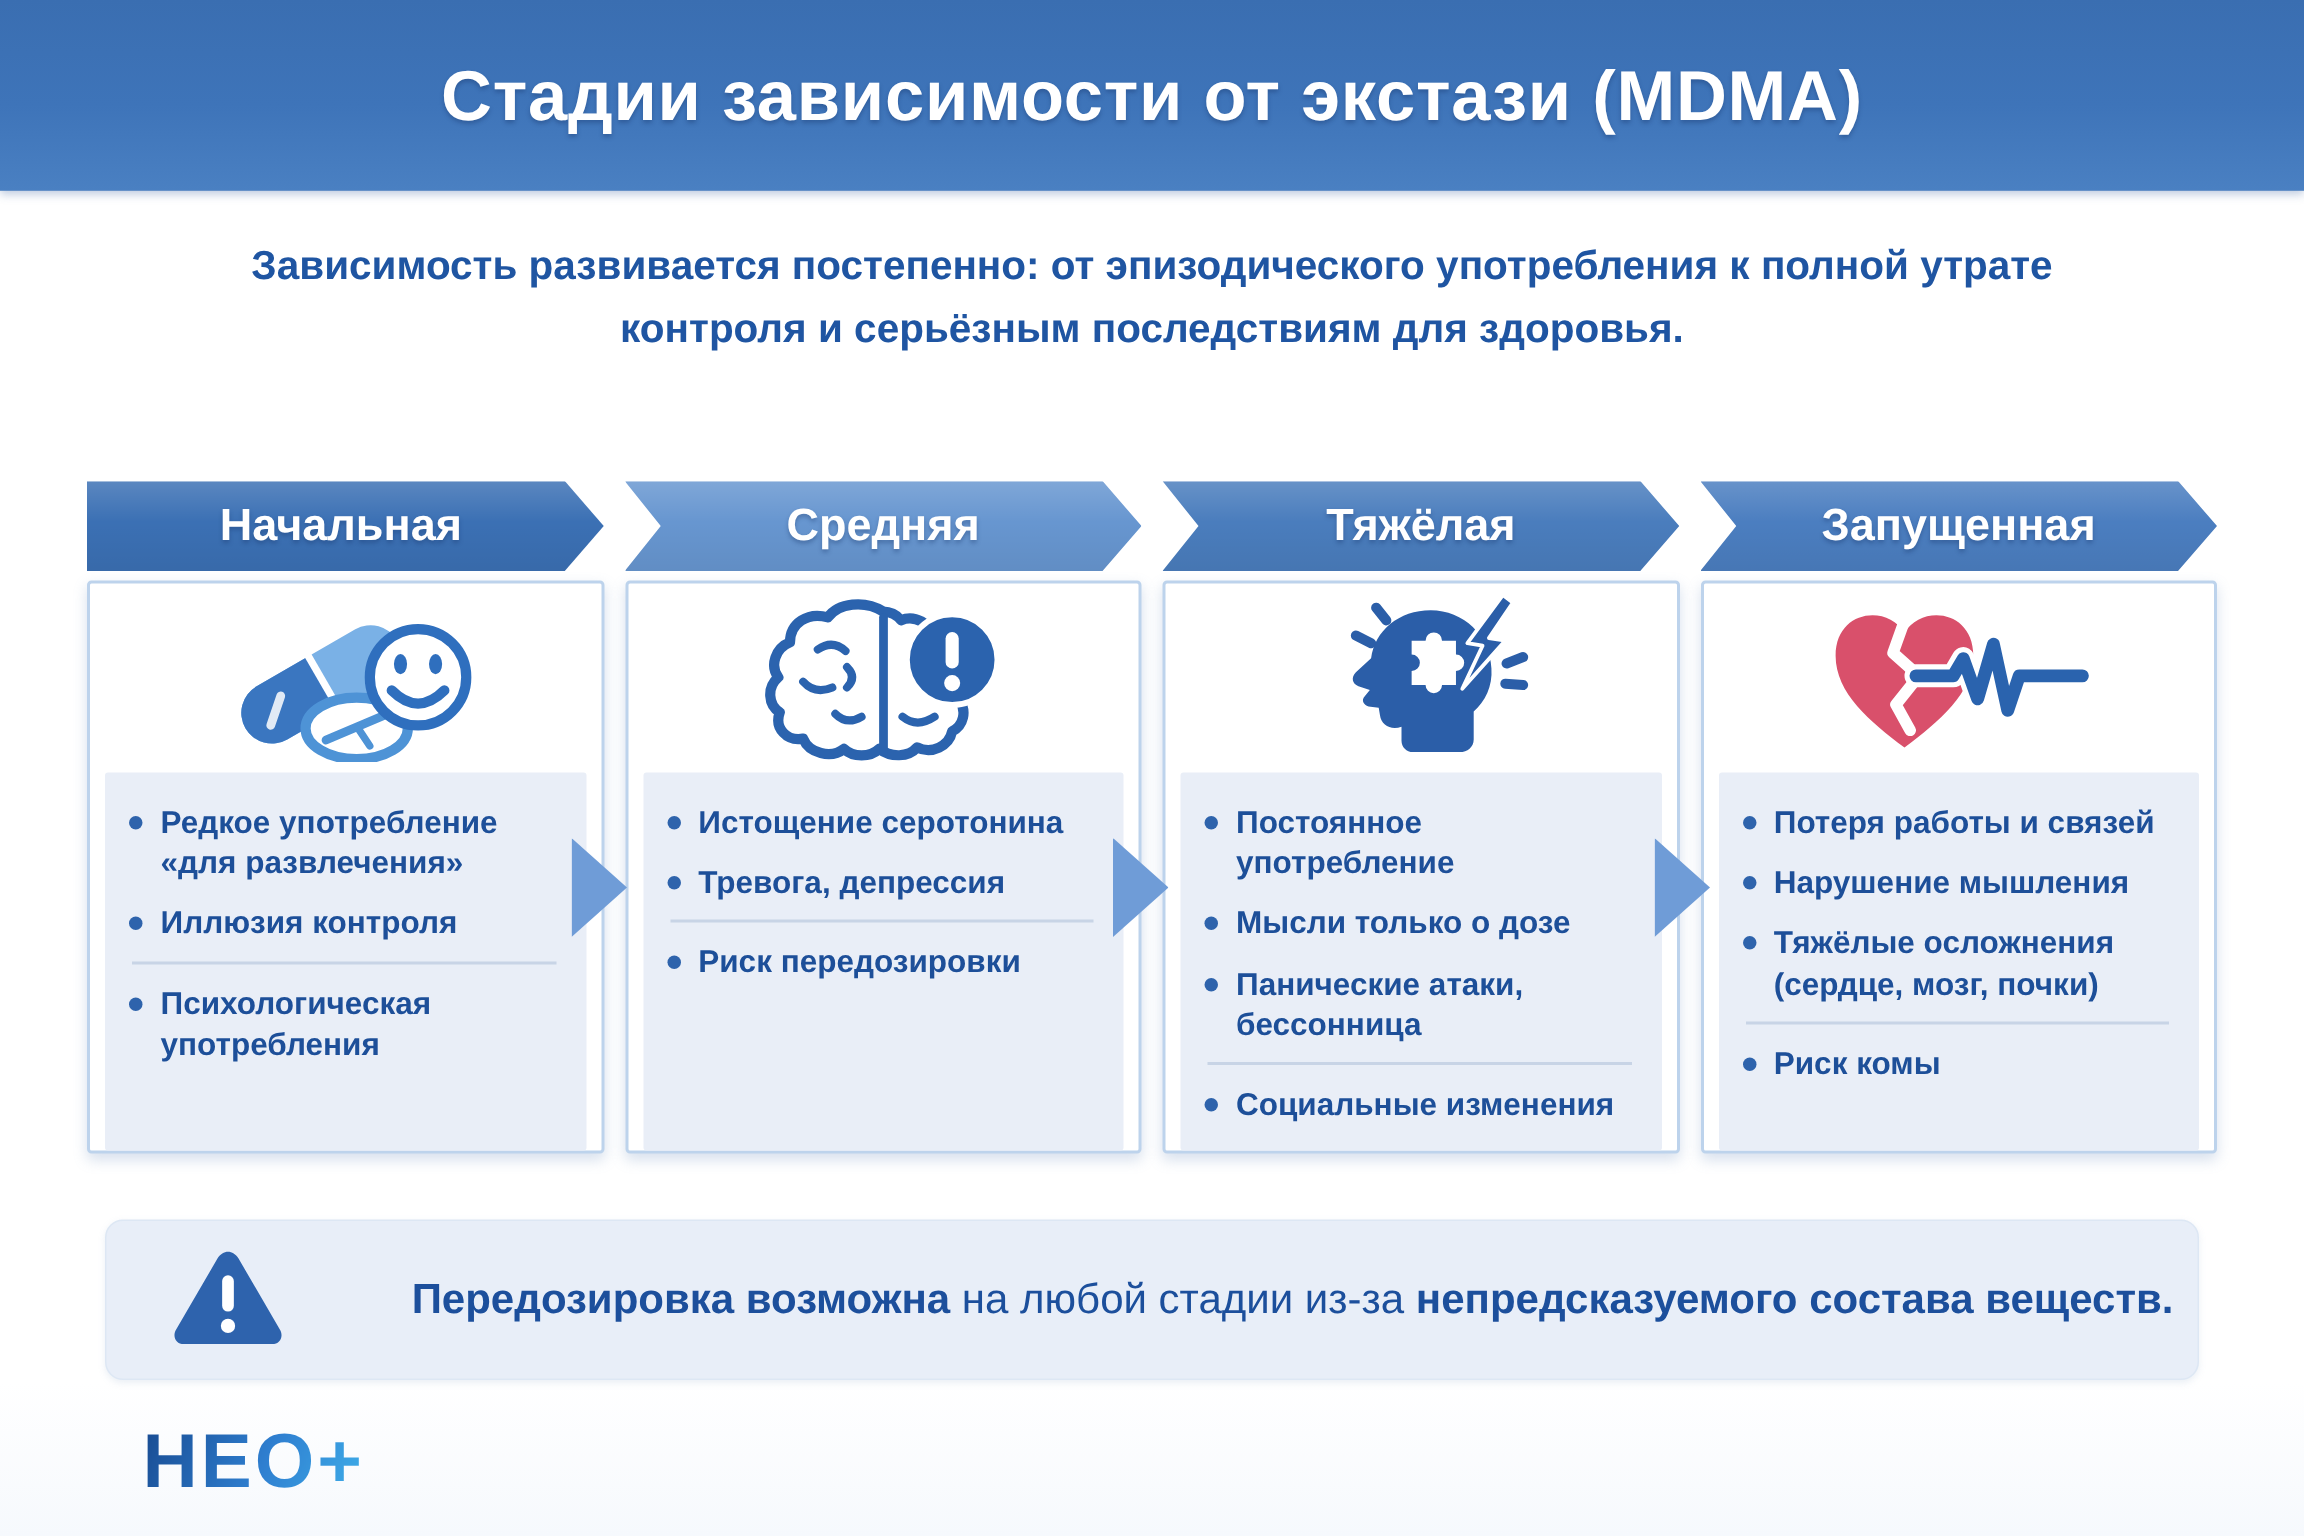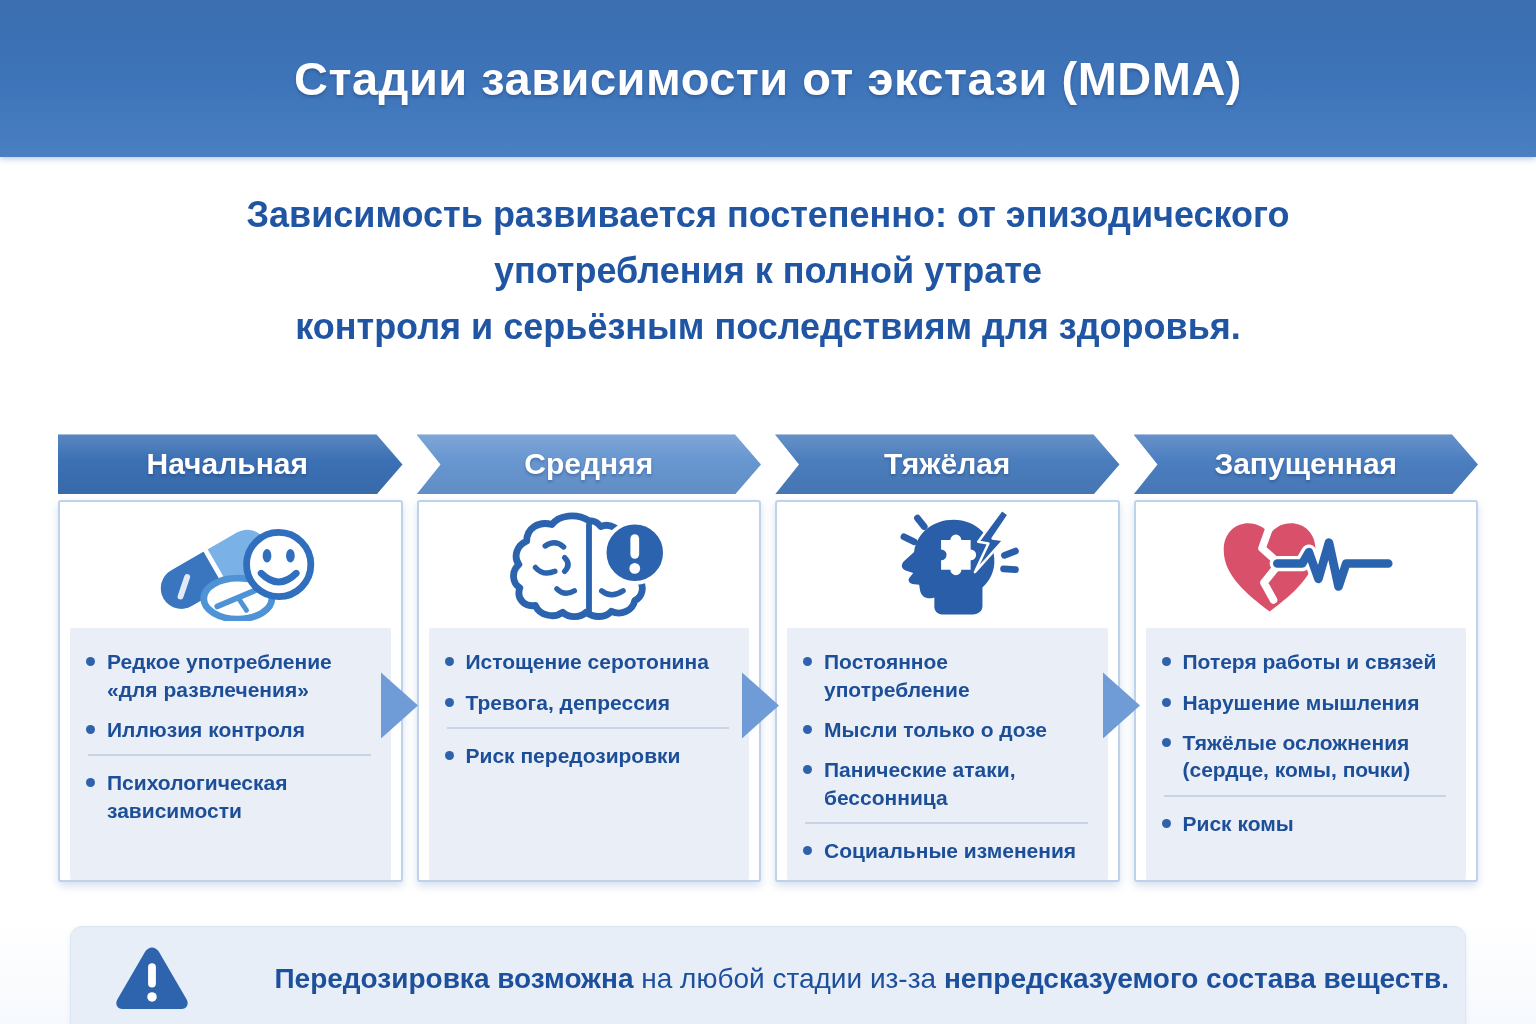--- a/index.html
+++ b/index.html
@@ -4,35 +4,35 @@
 <style>
   * { margin:0; padding:0; box-sizing:border-box; }
   html,body { width:1536px; height:1024px; overflow:hidden; }
   body {
     font-family:"Liberation Sans", sans-serif;
     background:linear-gradient(180deg,#f3f7fc 0%,#ffffff 4%,#ffffff 90%,#f6f9fd 100%);
   }
 
   
   .banner {
-    height:157px; width:100%;
+    height:127px; width:100%;
     background:#3c72b6;
     background-image:linear-gradient(180deg,#3a6eb1 0%,#3e74b9 55%,#4a80c2 100%);
     display:flex; align-items:center; justify-content:center;
     box-shadow:0 2px 6px rgba(60,100,160,.35);
   }
   .banner h1 {
     color:#ffffff; font-size:47px; font-weight:bold; letter-spacing:.5px;
     text-shadow:0 2px 3px rgba(20,50,100,.35);
   }
 
   
   .intro {
     margin:30px auto 0; width:1240px; text-align:center;
-    color:#1f55a2; font-size:36px; line-height:1.55; font-weight:bold;
+    color:#1f55a2; font-size:27px; line-height:1.55; font-weight:bold;
   }
 
   
   .stages {
     position:relative;
     margin:80px 58px 0;
     display:flex; gap:14px;
   }
   .stage { flex:1 1 0; display:flex; flex-direction:column; min-width:0; }
   .stage-header {
@@ -135,21 +135,21 @@
             <span class="dot"></span>
             <span>Редкое употребление «для развлечения»</span>
           </div>
         <div class="item">
             <span class="dot"></span>
             <span>Иллюзия контроля</span>
           </div>
         <div class="divider"></div>
         <div class="item">
             <span class="dot"></span>
-            <span>Психологическая зависимости</span>
+            <span>Психологическая употребления</span>
           </div>
       </div>
     </div>
   </section>
 
   <section class="stage">
     <div class="stage-header" style="background-color: rgb(103, 150, 208);">
       <span>Средняя</span>
     </div>
     <div class="stage-card">
@@ -240,21 +240,21 @@
         <div class="item">
             <span class="dot"></span>
             <span>Потеря работы и связей</span>
           </div>
         <div class="item">
             <span class="dot"></span>
             <span>Нарушение мышления</span>
           </div>
         <div class="item">
             <span class="dot"></span>
-            <span>Тяжёлые осложнения (сердце, комы, почки)</span>
+            <span>Тяжёлые осложнения (сердце, мозг, почки)</span>
           </div>
         <div class="divider"></div>
         <div class="item">
             <span class="dot"></span>
             <span>Риск комы</span>
           </div>
       </div>
     </div>
   </section>
 

